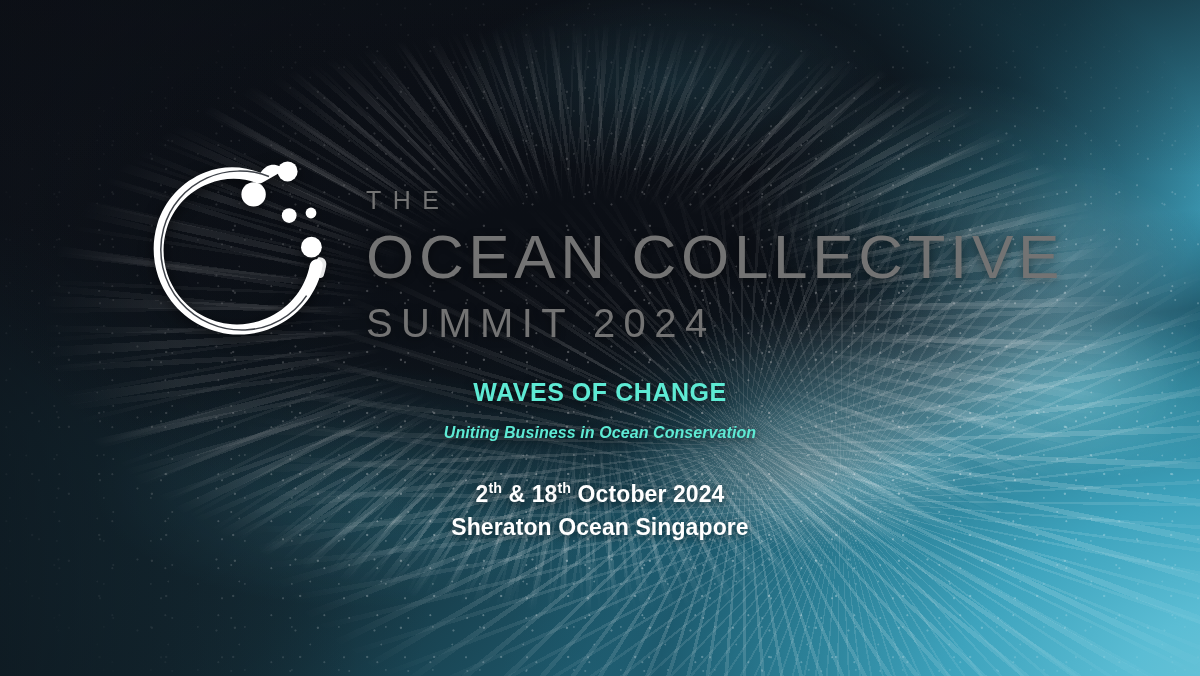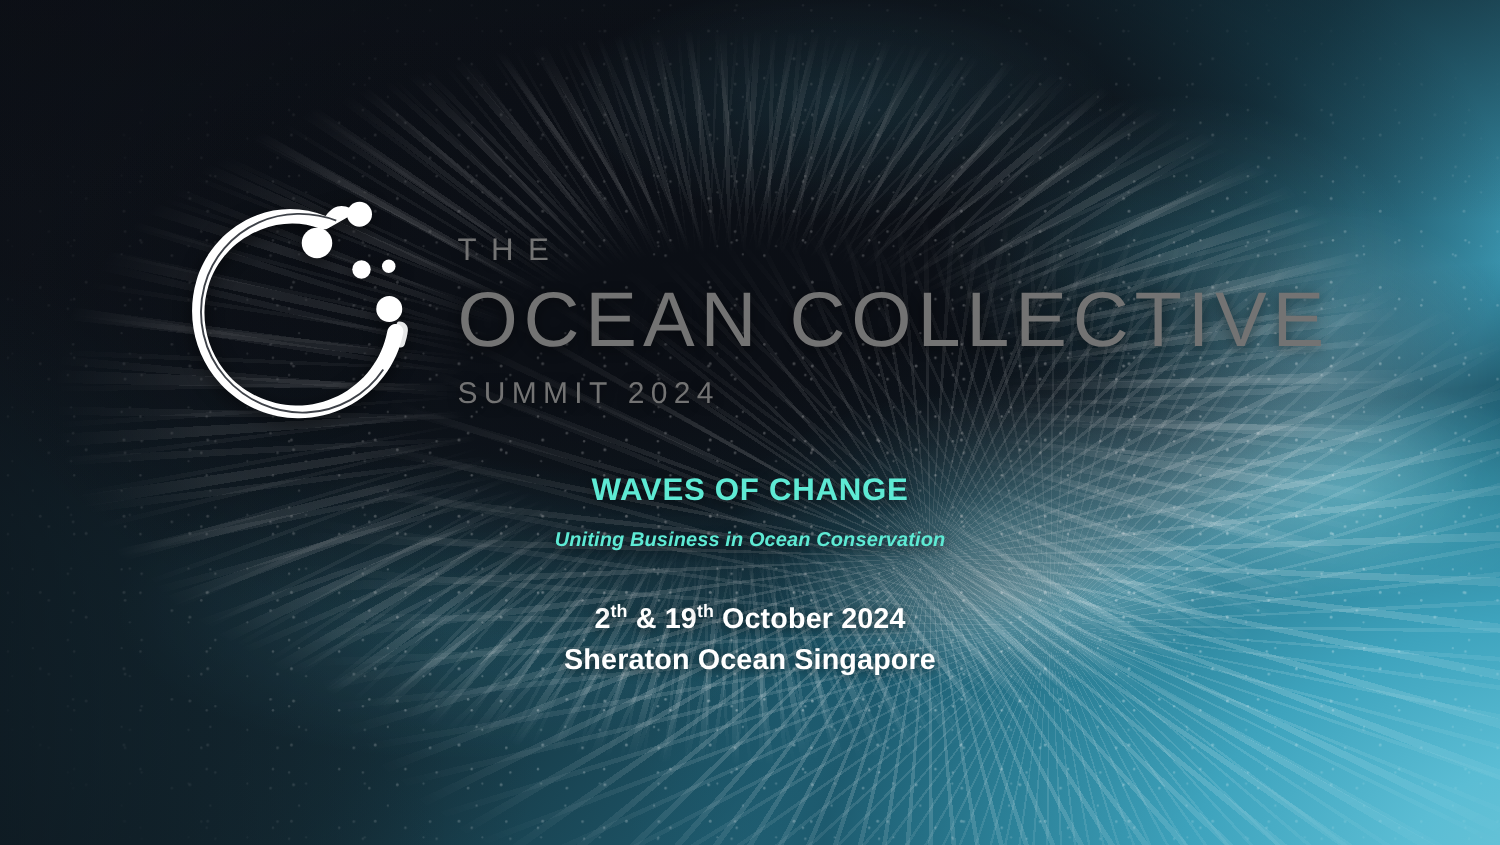--- a/index.html
+++ b/index.html
@@ -98,21 +98,21 @@
     text-shadow:0 2px 10px rgba(0,0,0,.45);}
   .wm-the{
     font-size:25px;font-weight:300;letter-spacing:.46em;line-height:1;
     margin-bottom:13px;
   }
   .wm-main{
     font-size:62px;font-weight:300;letter-spacing:.075em;line-height:1;
     white-space:nowrap;margin-bottom:15px;
   }
   .wm-sub{
-    font-size:24px;font-weight:300;letter-spacing:.21em;line-height:1;
+    font-size:40px;font-weight:300;letter-spacing:.21em;line-height:1;
   }
 
   #tagline{position:absolute;left:0;right:0;top:378px;text-align:center;color:#5eead4;}
   .tg-head{
     font-size:25px;font-weight:700;letter-spacing:.022em;line-height:1.12;
     text-shadow:0 2px 9px rgba(0,0,0,.55);
   }
   .tg-sub{
     margin-top:18px;
     font-size:16px;font-weight:700;font-style:italic;letter-spacing:.005em;
@@ -194,18 +194,18 @@
       <div class="wm-main">OCEAN COLLECTIVE</div>
       <div class="wm-sub">SUMMIT 2024</div>
     </div>
 
     <div id="tagline">
       <div class="tg-head">WAVES OF CHANGE</div>
       <div class="tg-sub">Uniting Business in Ocean Conservation</div>
     </div>
 
     <div id="details">
-      <div class="dt-line"><span>2</span><sup>th</sup><span> &amp; </span><span>19</span><sup>th</sup><span> October 2024</span></div>
+      <div class="dt-line"><span>2</span><sup>th</sup><span> &amp; </span><span>18</span><sup>th</sup><span> October 2024</span></div>
       <div class="dt-line">Sheraton Ocean Singapore</div>
     </div>
 
   </div>
 </div>
 
 </body></html>

